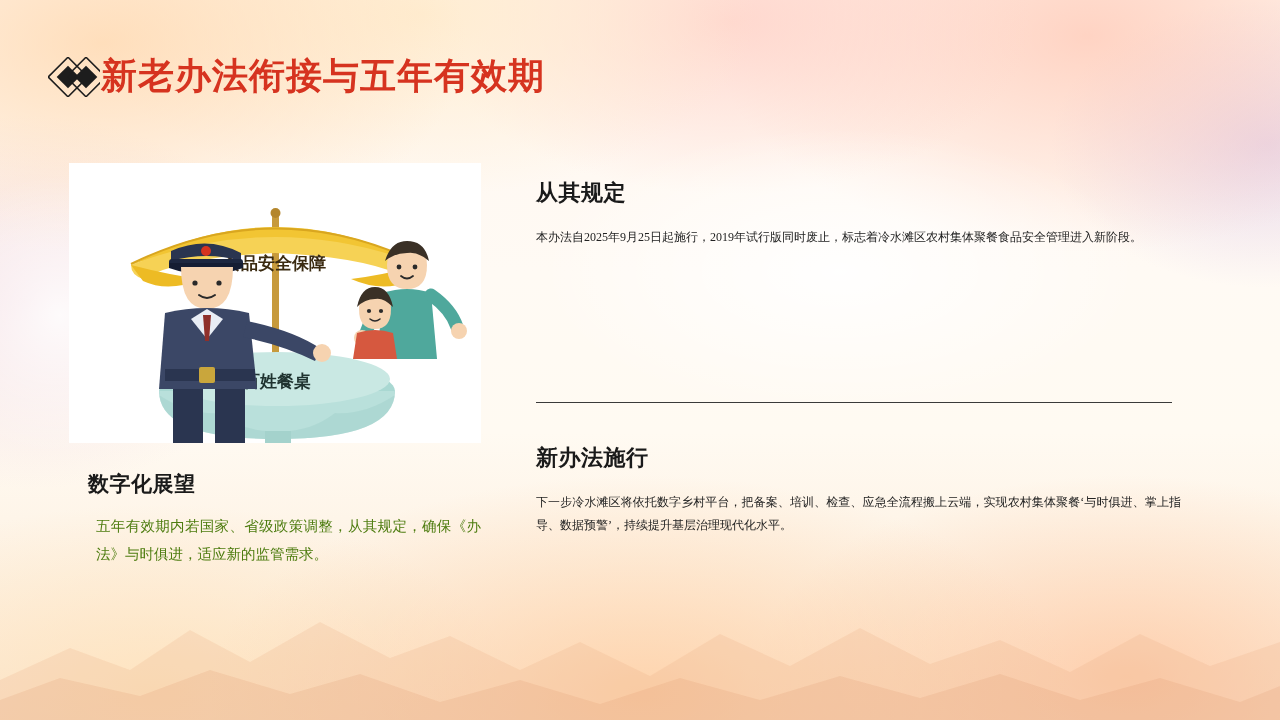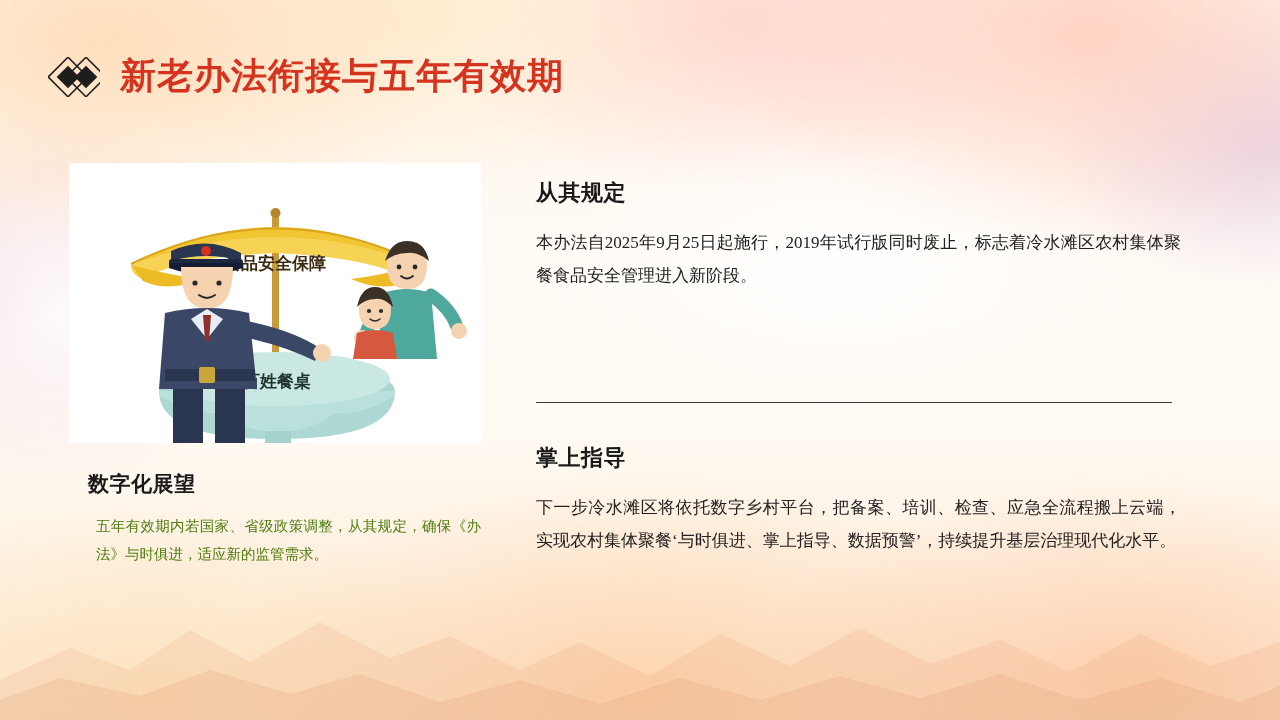--- a/index.html
+++ b/index.html
@@ -50,21 +50,21 @@
     background: radial-gradient(ellipse 420px 200px at 50% 40%, rgba(255,255,255,0.92), rgba(255,255,255,0) 72%);
   }
 
   
   .title-row {
     position: absolute;
     left: 48px;
     top: 52px;
     display: flex;
     align-items: center;
-    gap: 20px;
+    gap: 1px;
   }
   .diamond-mark {
     width: 52px;
     height: 40px;
     flex: none;
   }
   .slide-title {
     font-size: 36px;
     font-weight: bold;
     color: #d6331f;
@@ -123,21 +123,21 @@
   }
   .right-block-1 h3, .right-block-2 h3 {
     margin: 0 0 18px 0;
     font-size: 22px;
     font-weight: bold;
     color: #1a1a1a;
     letter-spacing: 0.5px;
   }
   .right-block-1 p, .right-block-2 p {
     margin: 0;
-    font-size: 17px;
+    font-size: 12px;
     line-height: 1.95;
     color: #222222;
     text-align: justify;
   }
   .divider {
     position: absolute;
     left: 536px;
     top: 402px;
     width: 636px;
     height: 0;
@@ -241,15 +241,15 @@
 </div>
 
 <div class="right-block-1">
   <h3>从其规定</h3>
   <p>本办法自2025年9月25日起施行，2019年试行版同时废止，标志着冷水滩区农村集体聚餐食品安全管理进入新阶段。</p>
 </div>
 
 <div class="divider"></div>
 
 <div class="right-block-2">
-  <h3>掌上指导</h3>
+  <h3>新办法施行</h3>
   <p>下一步冷水滩区将依托数字乡村平台，把备案、培训、检查、应急全流程搬上云端，实现农村集体聚餐‘与时俱进、掌上指导、数据预警’，持续提升基层治理现代化水平。</p>
 </div>
 
 </body></html>

